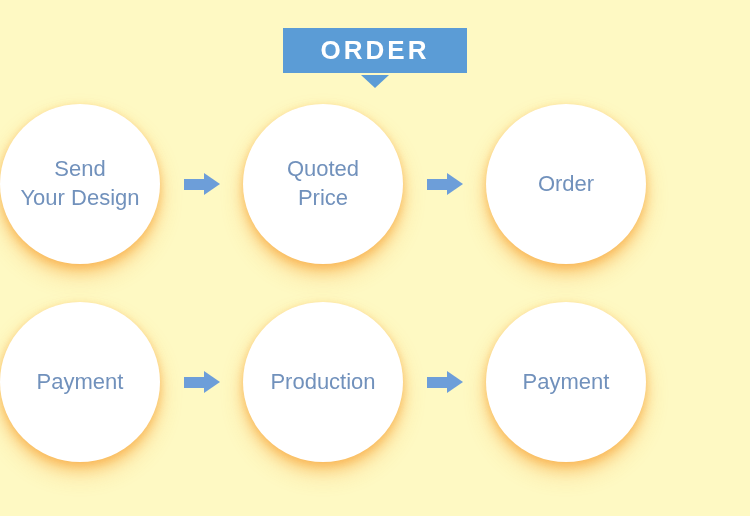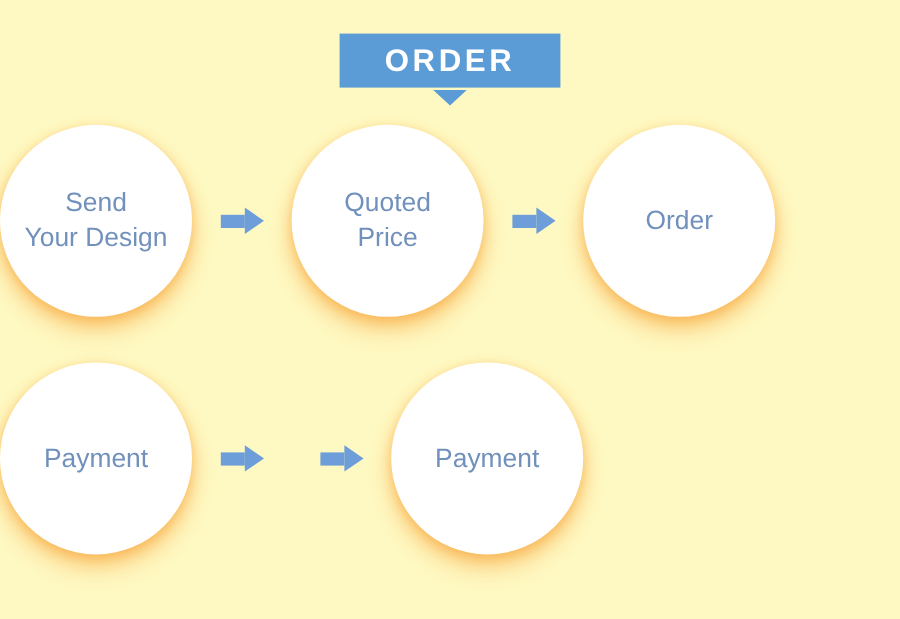--- a/index.html
+++ b/index.html
@@ -156,20 +156,23 @@
   <div class="flow-row second">
     <div class="step-circle">
       <span class="step-label">Payment</span>
     </div>
     <div class="arrow-gap">
       <div class="arrow">
         <div class="arrow-bar"></div>
         <div class="arrow-head"></div>
       </div>
     </div>
+    <div class="step-circle">
+      <span class="step-label">Production</span>
+    </div>
     <div class="arrow-gap">
       <div class="arrow">
         <div class="arrow-bar"></div>
         <div class="arrow-head"></div>
       </div>
     </div>
     <div class="step-circle">
       <span class="step-label">Payment</span>
     </div>
   </div>

